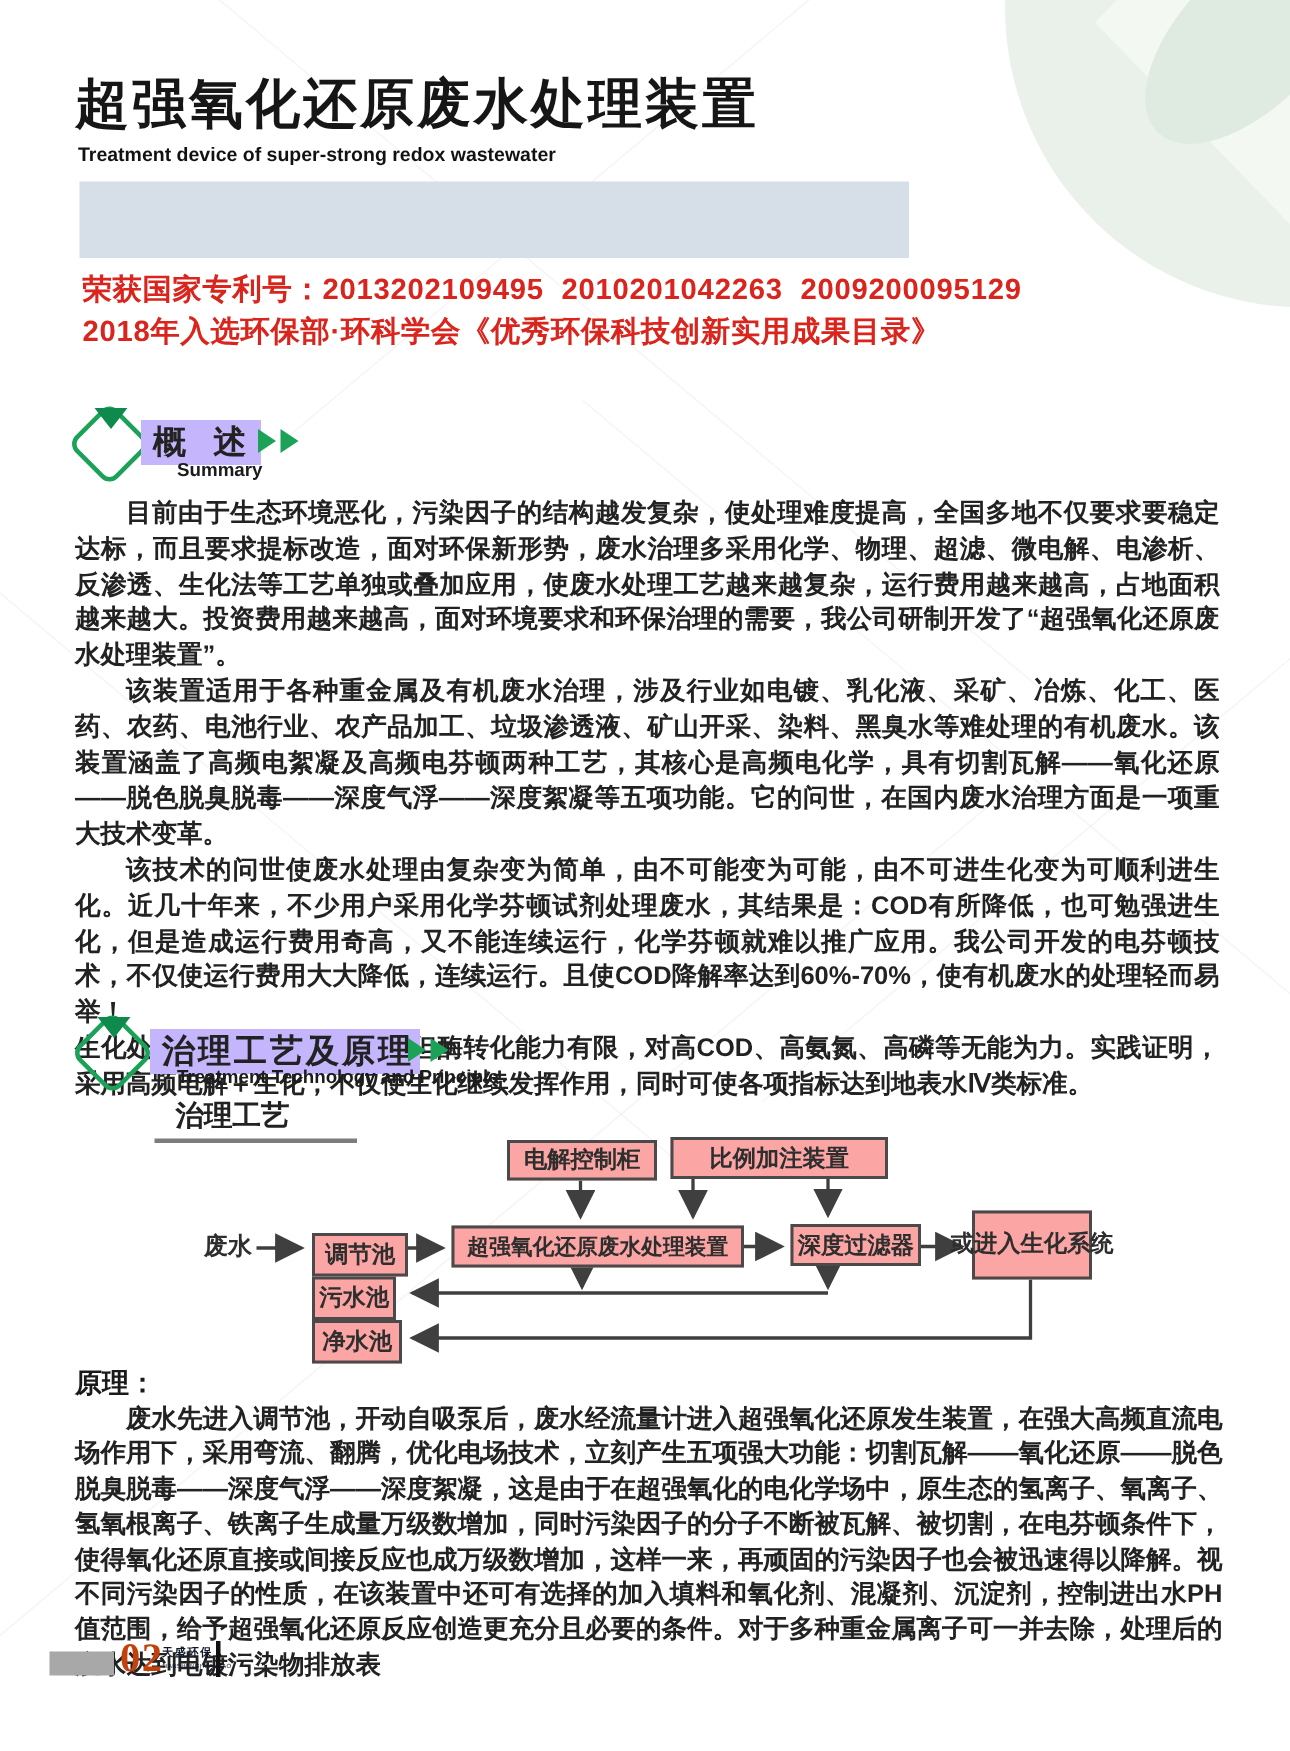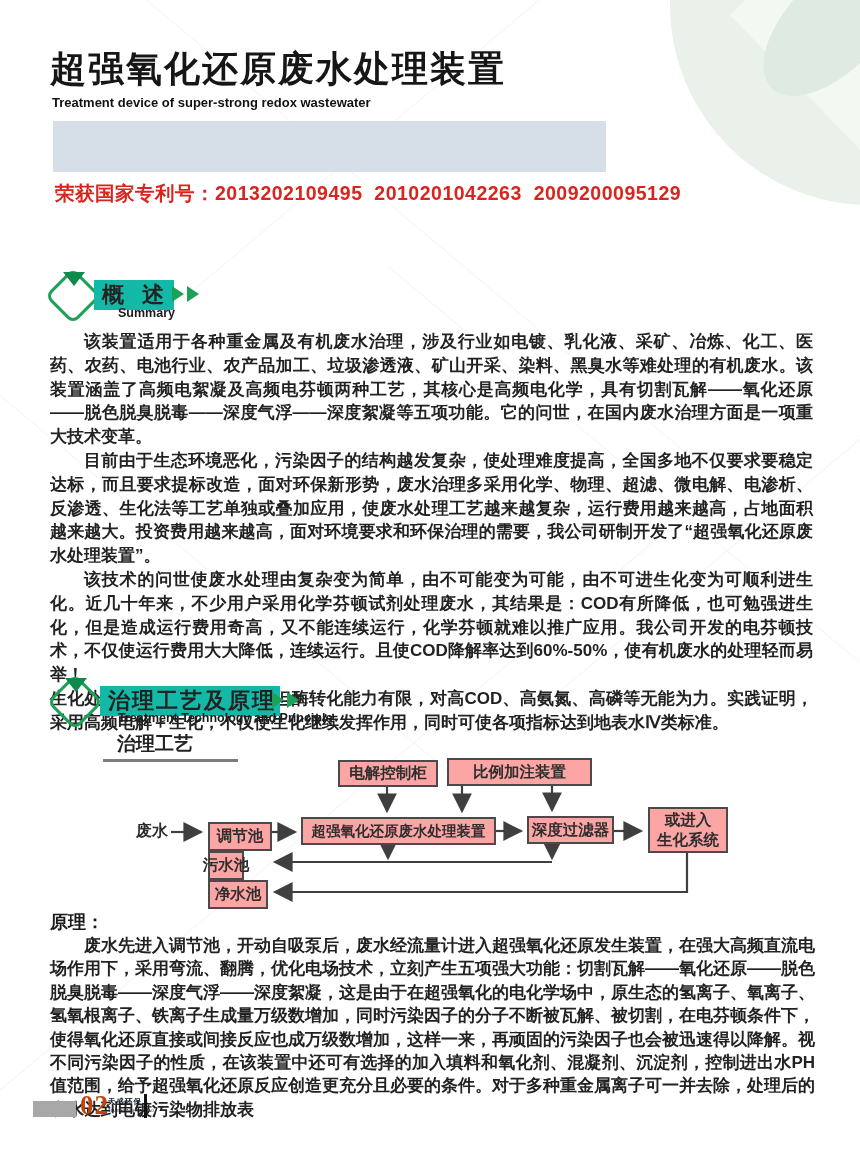--- a/index.html
+++ b/index.html
@@ -39,21 +39,21 @@
   .diamond-icon {
     position:absolute; width:40px; height:40px;
     border:3.5px solid #1ba158; border-radius:8px; transform:rotate(45deg);
   }
   .diamond-cap {
     position:absolute; width:0; height:0;
     border-left:11px solid transparent; border-right:11px solid transparent;
     border-top:14px solid #0d8a4c;
   }
   .sec-title-zh {
-    position:absolute; background:#14b8a6; padding:0 4px 0 8px;
+    position:absolute; background:#c4b5fd; padding:0 4px 0 8px;
     font-size:22px; font-weight:900; color:#222222;
   }
   .sec-title-en { position:absolute; font-size:12.5px; font-weight:700; color:#1c1c1c; }
   .dbl-arrow { position:absolute; display:flex; }
   .dbl-arrow i {
     display:block; width:0; height:0; margin-right:3px;
     border-top:8px solid transparent; border-bottom:8px solid transparent;
     border-left:12px solid #1ba158;
   }
 
@@ -69,21 +69,21 @@
 
   
   .flow { position:absolute; left:135px; top:755px; width:648px; height:165px; }
   .flow svg { position:absolute; left:0; top:0; }
   .fbox {
     position:absolute; border:2px solid #4a4a4a; background:#fca5a5;
     display:flex; align-items:center; justify-content:center; text-align:center;
     font-size:15.5px; font-weight:800; color:#2e2e2e; white-space:nowrap; z-index:2;
   }
   .fsource { position:absolute; left:1px; top:66px; font-size:16px; font-weight:800; color:#2e2e2e; z-index:2; }
-  .bio { flex-direction:column; line-height:20px; }
+  .bio { flex-direction:row; line-height:20px; }
 
   .principle-h { position:absolute; left:50px; top:910px; font-size:18px; font-weight:900; color:#1a1a1a; }
   .principle-p { position:absolute; left:50px; top:934px; width:765px; line-height:23.4px; }
 
   
   .f-rect { position:absolute; left:33px; top:1101px; width:43px; height:16px; background:#a8a8a8; }
   .f-num { position:absolute; left:80px; top:1090px; font-family:"Liberation Serif", serif; font-size:27px; font-weight:700; letter-spacing:1px; color:#c2410c; }
   .f-brand { position:absolute; left:108px; top:1097px; line-height:9px; color:#0f172a; }
   .f-brand .zh { font-size:7.5px; font-weight:700; letter-spacing:1px; }
   .f-brand .en { font-size:4px; letter-spacing:0.2px; }
@@ -107,35 +107,36 @@
     <ellipse cx="183" cy="225" rx="88" ry="46" transform="rotate(-46 183 225)" fill="#dfeae1"></ellipse>
     <ellipse cx="257" cy="225" rx="88" ry="46" transform="rotate(46 257 225)" fill="#dfeae1"></ellipse>
   </svg>
 
   <div class="page-title">超强氧化还原废水处理装置</div>
   <div class="page-subtitle">Treatment device of super-strong redox wastewater</div>
   <div class="banner"></div>
 
   <div class="honors">
     <div class="honor-line">荣获国家专利号：2013202109495  2010201042263  2009200095129</div>
+    <div class="honor-line">2018年入选环保部·环科学会《优秀环保科技创新实用成果目录》</div>
   </div>
 
   <div class="diamond-icon" style="left:53px; top:276px;"></div>
   <div class="diamond-cap" style="left:63px; top:272px;"></div>
   <div class="sec-title-zh" style="left:94px; top:280px; letter-spacing:6px;">概 述</div>
   <div class="dbl-arrow" style="left:172px; top:286px;">
       <i></i>
       <i></i>
     </div>
   <div class="sec-title-en" style="left:118px; top:306px;">Summary</div>
 
   <div class="body-text">
+    <p class="indent">目前由于生态环境恶化，污染因子的结构越发复杂，使处理难度提高，全国多地不仅要求要稳定达标，而且要求提标改造，面对环保新形势，废水治理多采用化学、物理、超滤、微电解、电渗析、反渗透、生化法等工艺单独或叠加应用，使废水处理工艺越来越复杂，运行费用越来越高，占地面积越来越大。投资费用越来越高，面对环境要求和环保治理的需要，我公司研制开发了“超强氧化还原废水处理装置”。</p>
     <p class="indent">该装置适用于各种重金属及有机废水治理，涉及行业如电镀、乳化液、采矿、冶炼、化工、医药、农药、电池行业、农产品加工、垃圾渗透液、矿山开采、染料、黑臭水等难处理的有机废水。该装置涵盖了高频电絮凝及高频电芬顿两种工艺，其核心是高频电化学，具有切割瓦解——氧化还原——脱色脱臭脱毒——深度气浮——深度絮凝等五项功能。它的问世，在国内废水治理方面是一项重大技术变革。</p>
-    <p class="indent">目前由于生态环境恶化，污染因子的结构越发复杂，使处理难度提高，全国多地不仅要求要稳定达标，而且要求提标改造，面对环保新形势，废水治理多采用化学、物理、超滤、微电解、电渗析、反渗透、生化法等工艺单独或叠加应用，使废水处理工艺越来越复杂，运行费用越来越高，占地面积越来越大。投资费用越来越高，面对环境要求和环保治理的需要，我公司研制开发了“超强氧化还原废水处理装置”。</p>
-    <p class="indent">该技术的问世使废水处理由复杂变为简单，由不可能变为可能，由不可进生化变为可顺利进生化。近几十年来，不少用户采用化学芬顿试剂处理废水，其结果是：COD有所降低，也可勉强进生化，但是造成运行费用奇高，又不能连续运行，化学芬顿就难以推广应用。我公司开发的电芬顿技术，不仅使运行费用大大降低，连续运行。且使COD降解率达到60%-50%，使有机废水的处理轻而易举！</p>
+    <p class="indent">该技术的问世使废水处理由复杂变为简单，由不可能变为可能，由不可进生化变为可顺利进生化。近几十年来，不少用户采用化学芬顿试剂处理废水，其结果是：COD有所降低，也可勉强进生化，但是造成运行费用奇高，又不能连续运行，化学芬顿就难以推广应用。我公司开发的电芬顿技术，不仅使运行费用大大降低，连续运行。且使COD降解率达到60%-70%，使有机废水的处理轻而易举！</p>
     <p>生化处理做出了历史性贡献，但酶转化能力有限，对高COD、高氨氮、高磷等无能为力。实践证明，采用高频电解＋生化，不仅使生化继续发挥作用，同时可使各项指标达到地表水Ⅳ类标准。</p>
   </div>
 
   <div class="diamond-icon" style="left:55px; top:682px;"></div>
   <div class="diamond-cap" style="left:65px; top:678px;"></div>
   <div class="sec-title-zh" style="left:100px; top:686px; letter-spacing:2px;">治理工艺及原理</div>
   <div class="dbl-arrow" style="left:272px; top:692px;">
       <i></i>
       <i></i>
     </div>
@@ -162,21 +163,21 @@
         <line x1="253" y1="90" x2="253" y2="103" marker-end="url(#ah)"></line>
         <line x1="417" y1="89" x2="417" y2="103" marker-end="url(#ah)"></line>
         <polyline points="417,107 140,107" marker-end="url(#ah)"></polyline>
         <polyline points="552,98 552,137 140,137" marker-end="url(#ah)"></polyline>
       </g>
     </svg>
     <div class="fsource">废水</div>
     <div class="fbox" style="left:203px; top:5px;  width:100px; height:27px;">电解控制柜</div>
     <div class="fbox" style="left:312px; top:3px;  width:145px; height:28px;">比例加注装置</div>
     <div class="fbox" style="left:73px;  top:67px; width:64px;  height:29px;">调节池</div>
-    <div class="fbox" style="left:73px;  top:96px; width:36px;  height:29px;">污水池</div>
+    <div class="fbox" style="left:73px;  top:96px; width:56px;  height:29px;">污水池</div>
     <div class="fbox" style="left:73px;  top:125px;width:60px;  height:29px;">净水池</div>
     <div class="fbox" style="left:166px; top:62px; width:195px; height:28px; font-size:14.5px;">超强氧化还原废水处理装置</div>
     <div class="fbox" style="left:392px; top:61px; width:87px;  height:28px;">深度过滤器</div>
     <div class="fbox bio" style="left:513px; top:52px; width:80px; height:46px;">
       <span>或进入</span>
       <span>生化系统</span>
     </div>
   </div>
 
   <div class="principle-h">原理：</div>

